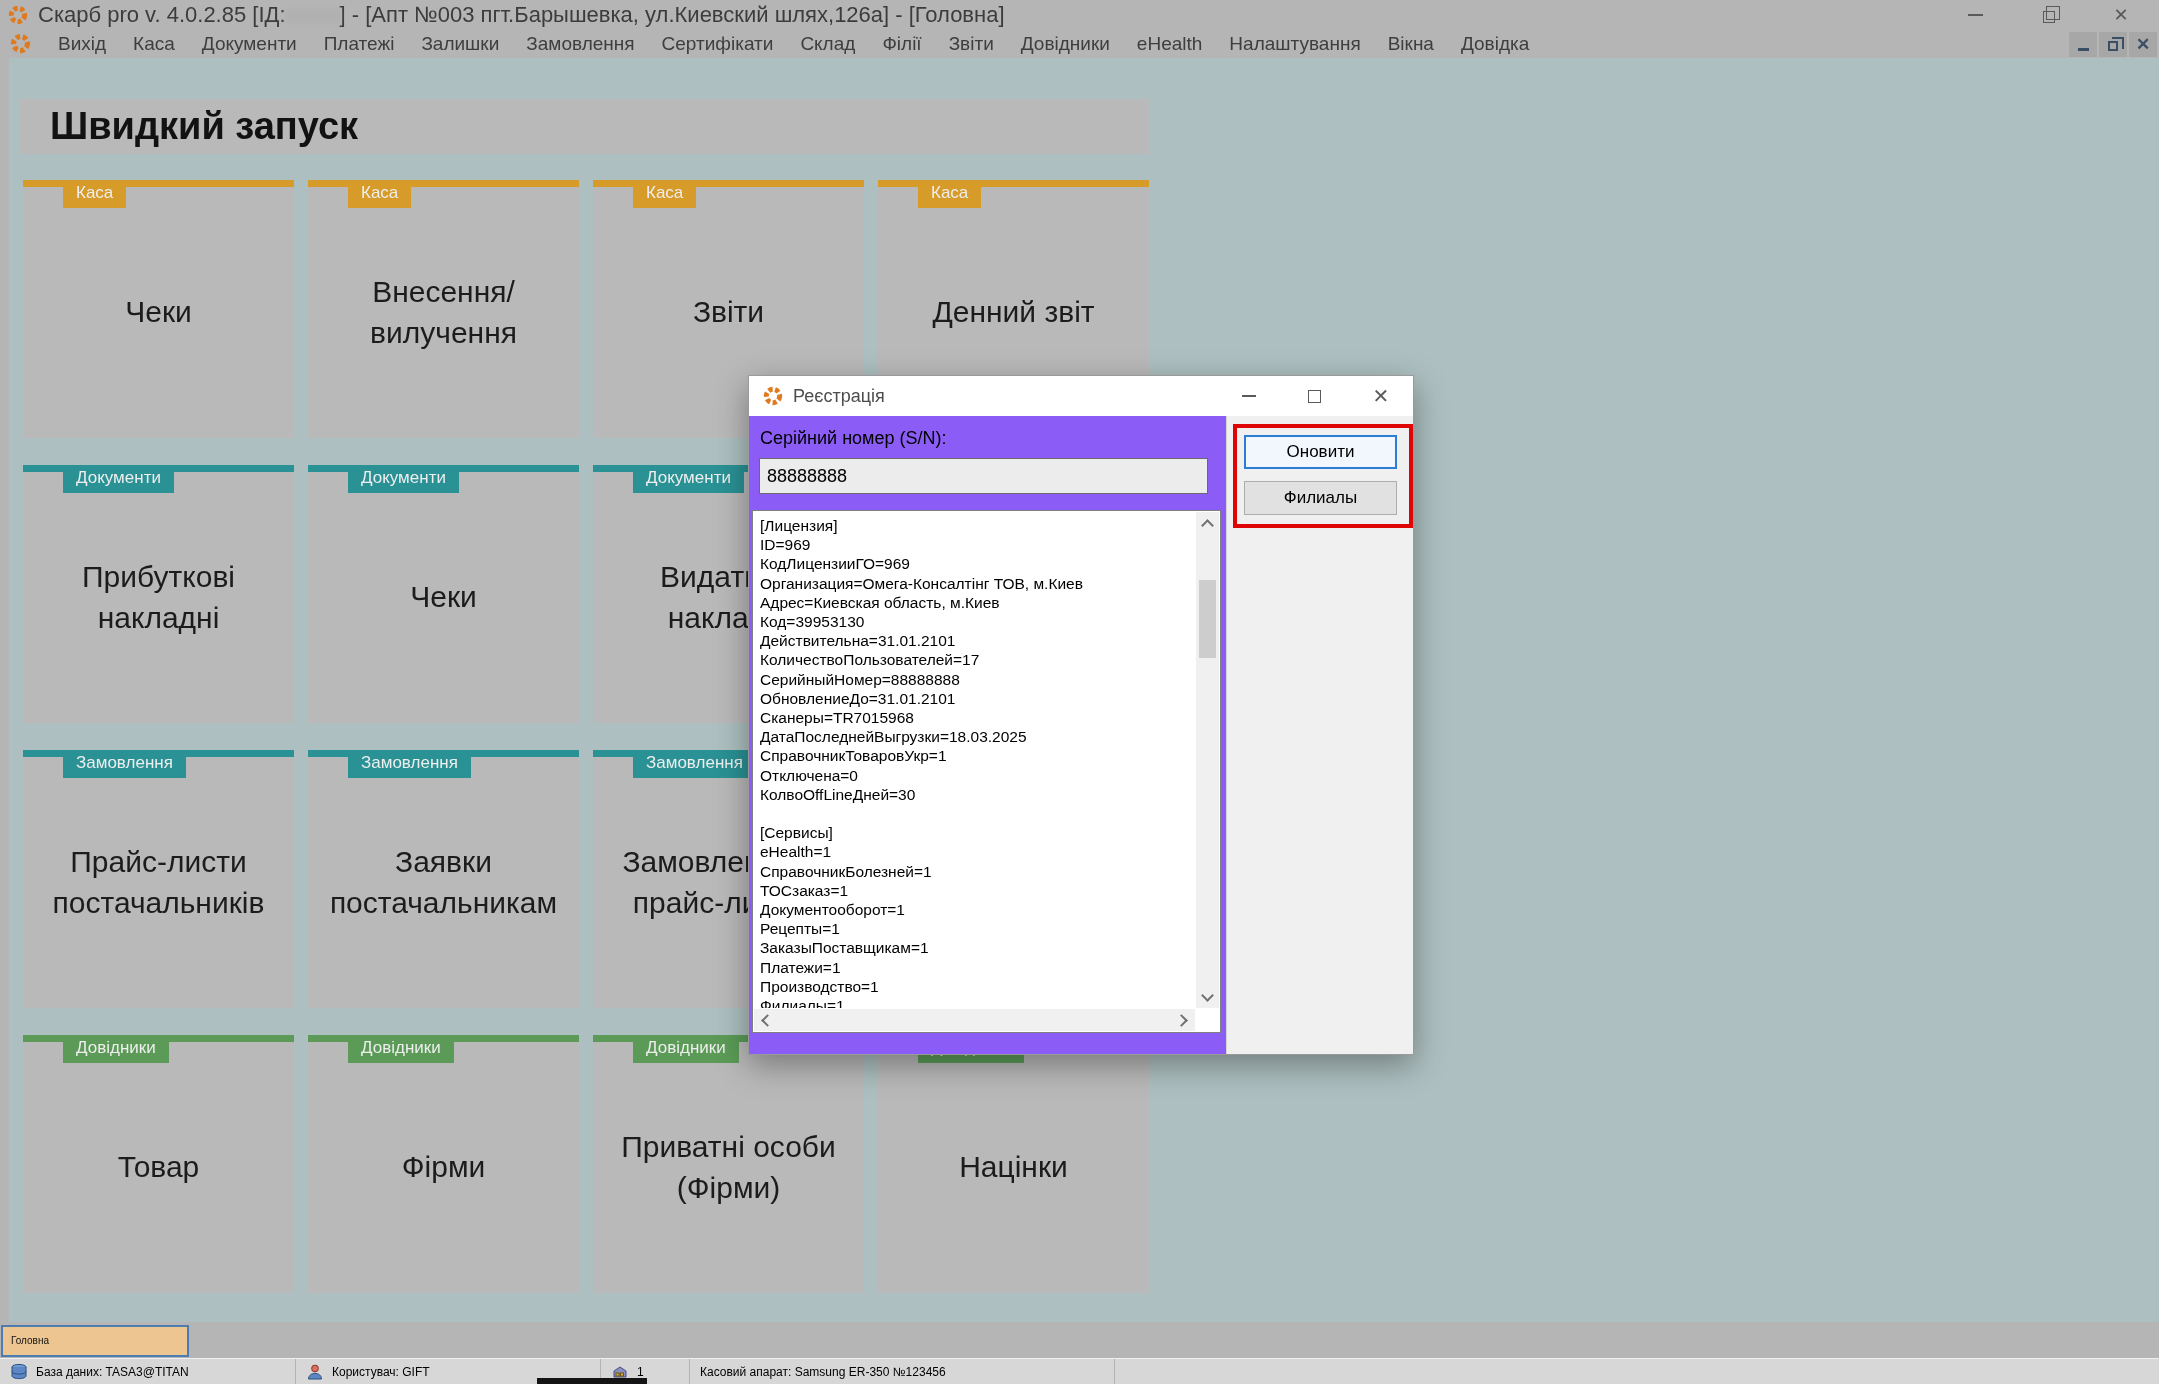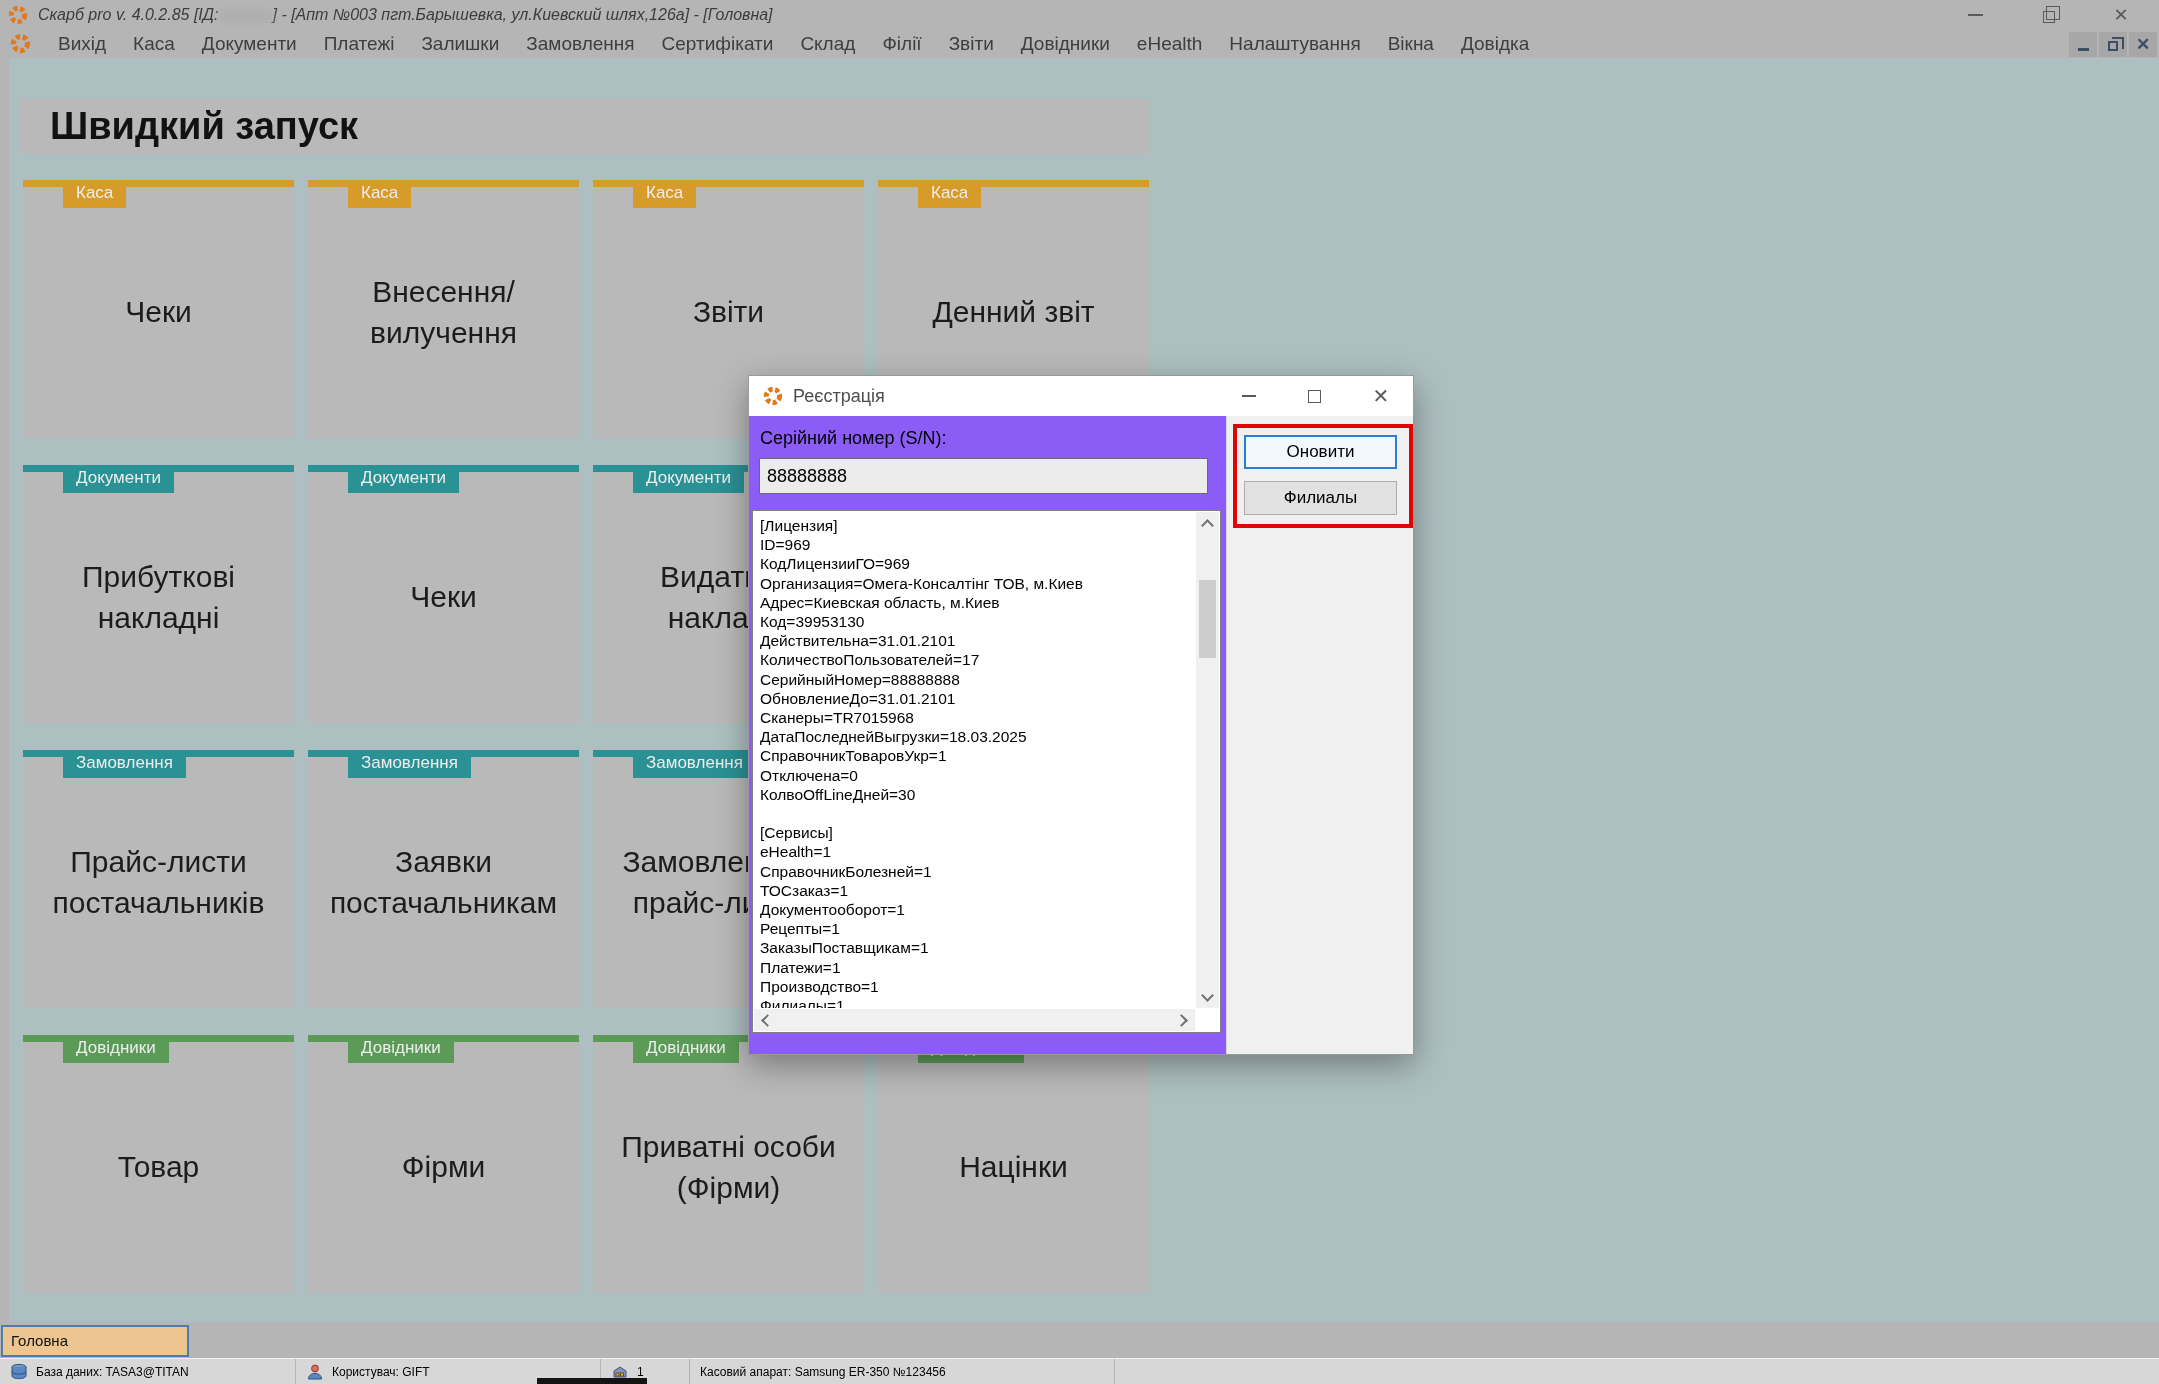--- a/index.html
+++ b/index.html
@@ -4,21 +4,21 @@
 <style>
   * { margin:0; padding:0; box-sizing:border-box; }
   html,body { background:#888; }
   .root {
     position:relative; width:2159px; height:1384px; overflow:hidden;
     background:#b5b5b5; font-family:"Liberation Sans", sans-serif; color:#222;
   }
   
   .titlebar { position:absolute; left:0; top:0; width:2159px; height:30px; }
   .app-logo { position:absolute; left:8px; top:5px; width:20px; height:20px; }
-  .title-text { position:absolute; left:38px; top:0; height:30px; line-height:30px; font-size:16px; color:#3c3c3c; white-space:nowrap;font-style:italic; }
+  .title-text { position:absolute; left:38px; top:0; height:30px; line-height:30px; font-size:22px; color:#3c3c3c; white-space:nowrap; }
   .redacted { display:inline-block; width:54px; height:14px; vertical-align:middle; background:#b0b0b0; filter:blur(2px); }
   .wc { position:absolute; top:0; width:46px; height:30px; display:flex; align-items:center; justify-content:center; }
   .wc-min-glyph { width:15px; height:2px; background:#5a5a5a; }
   .wc-restore-glyph { position:relative; width:12px; height:12px; border:1.5px solid #5a5a5a; margin-top:3px; background:transparent; }
   .wc-restore-glyph:before { content:""; position:absolute; left:2px; top:-6px; width:12px; height:12px; border:1.5px solid #5a5a5a; }
   .wc-close-glyph { font-size:18px; color:#5a5a5a; line-height:1; }
   
   .menubar { position:absolute; left:0; top:30px; width:2159px; height:28px; display:flex; align-items:center; }
   .menu-logo { position:absolute; left:10px; top:3px; width:21px; height:21px; }
   .menu-items { display:flex; gap:27px; margin-left:58px; }
@@ -60,21 +60,21 @@
   .chev-right { transform:rotate(135deg); margin-right:4px; }
   .sc-btn { position:absolute; width:23px; height:22px; display:flex; align-items:center; justify-content:center; }
   .dlg-divider { position:absolute; left:477px; top:40px; bottom:0; width:1px; background:#d6d6d6; }
   .btn-panel { position:absolute; left:478px; top:40px; right:0; bottom:0; background:#f0f0f0; }
   .red-box { position:absolute; left:484px; top:48px; width:180px; height:104px; border:4px solid #e00505; z-index:2; }
   .dlg-btn { position:absolute; left:495px; width:153px; height:34px; font-size:17px; color:#000; display:flex; align-items:center; justify-content:center; cursor:pointer; font-family:"Liberation Sans", sans-serif; }
   .btn-update { top:59px; background:#f2f7fd; border:2px solid #2a7fd4; }
   .btn-close { top:105px; background:#e1e1e1; border:1px solid #adadad; }
   
   .tabstrip { position:absolute; left:0; top:1322px; width:2159px; height:36px; background:#b5b5b5; }
-  .tab-home { position:absolute; left:1px; top:3px; width:188px; height:32px; background:#ecc591; border:2px solid #4c7cb0; font-size:15px; color:#111; line-height:28px; padding-left:8px; }
+  .tab-home { position:absolute; left:1px; top:3px; width:188px; height:32px; background:#ecc591; border:2px solid #4c7cb0; font-size:10px; color:#111; line-height:28px; padding-left:8px; }
   .statusbar { position:absolute; left:0; top:1358px; width:2159px; height:26px; background:#d7d7d7; border-top:1px solid #efefef; display:flex; align-items:center; font-size:12px; color:#000; }
   .st-sec { display:flex; align-items:center; gap:8px; padding-left:10px; height:100%; border-right:1px solid #b4b4b4; }
   .st-icon { width:18px; height:18px; flex:0 0 auto; }
   .dark-strip { position:absolute; left:537px; top:1378px; width:110px; height:6px; background:#141414; z-index:8; }
 </style>
 </head>
 <body>
 
 <div class="root">
 

